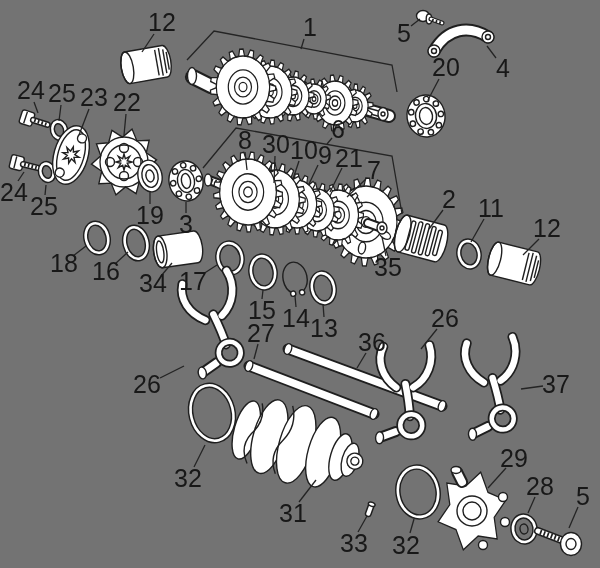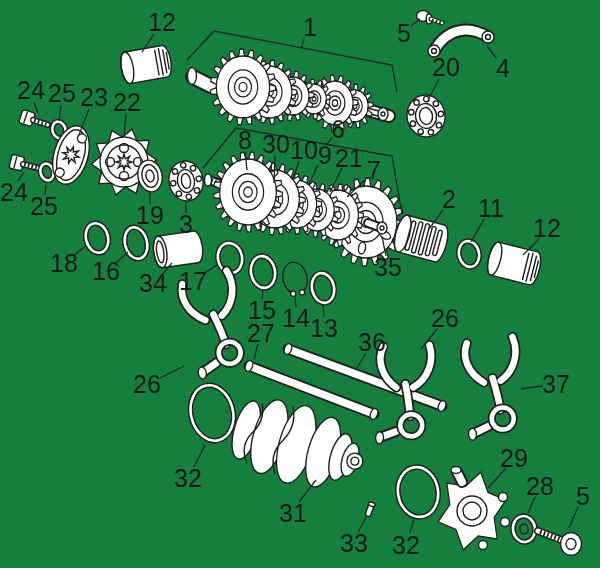--- a/index.html
+++ b/index.html
@@ -1,16 +1,16 @@
 <!DOCTYPE html>
 <html><head>
 <meta charset="utf-8">
 <style>
   html,body{margin:0;padding:0;background:#ffffff;}
-  #page{width:600px;height:568px;background:#15803d;overflow:hidden;}
+  #page{width:600px;height:568px;background:#737373;overflow:hidden;}
   svg{display:block;}
   .ln{stroke:#1f1f1f;stroke-width:1.4;fill:none;}
   .wf{fill:#ffffff;stroke:#1f1f1f;stroke-width:1.4;}
   .rb{stroke:#1f1f1f;stroke-width:5.5;fill:none;}
   .rw{stroke:#ffffff;stroke-width:2.6;fill:none;}
   .tb{stroke:#1f1f1f;fill:none;stroke-linecap:round;}
   .tw{stroke:#ffffff;fill:none;stroke-linecap:round;}
   .thread{stroke:#1f1f1f;fill:none;stroke-dasharray:1.7 2.1;}
   .lead{stroke:#242424;stroke-width:1.3;fill:none;}
   .lbl{font:25px "Liberation Sans", sans-serif;fill:#181818;text-anchor:middle;dominant-baseline:central;}

